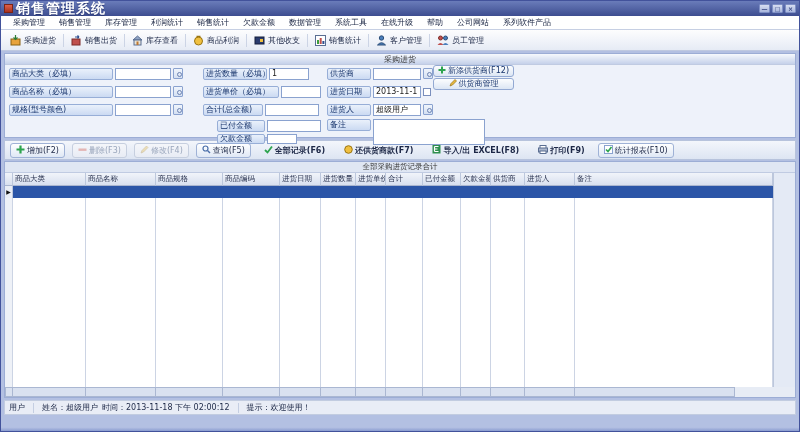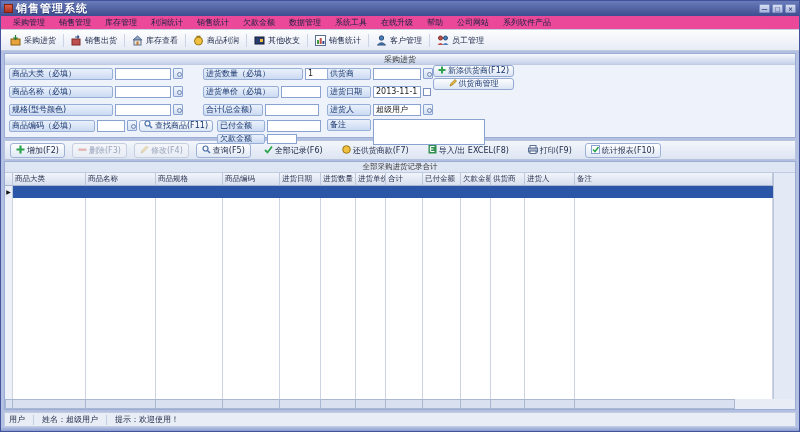--- a/index.html
+++ b/index.html
@@ -7,27 +7,27 @@
   body { font-family:"DejaVu Sans", sans-serif; font-size:8px; color:#222; }
 
   .window { width:800px; height:432px; border:1px solid #42529b; background:#b3c0e2;
             display:flex; flex-direction:column; overflow:hidden; }
 
   
   .titlebar { height:15px; flex:0 0 15px; background:linear-gradient(#6a7cba,#3d4d90);
               display:flex; align-items:center; padding:0 3px; color:#fff; font-weight:bold; }
   .app-icon { width:9px; height:9px; background:linear-gradient(#e0604a,#a8321f); border:1px solid #7d2415;
               margin-right:3px; flex:0 0 9px; }
-  .title-text { flex:1; font-size:11px; letter-spacing:1px; text-shadow:0 1px 1px #22306b; }
+  .title-text { flex:1; font-size:14px; letter-spacing:1px; text-shadow:0 1px 1px #22306b; }
   .win-controls { display:flex; gap:2px; }
   .win-btn { width:11px; height:9px; background:linear-gradient(#d7def1,#a9b6dd); border:1px solid #7f90c6;
              font-size:6px; line-height:7px; text-align:center; color:#31407f; border-radius:1px; }
 
   
-  .menubar { height:14px; flex:0 0 14px; background:#ec4899; border-bottom:1px solid #c6cfe3;
+  .menubar { height:14px; flex:0 0 14px; background:#ffffff; border-bottom:1px solid #c6cfe3;
              display:flex; align-items:flex-start; padding-left:5px; color:#16213f; }
   .menu-item { padding:0 7px; line-height:13px; white-space:nowrap; }
 
   
   .toolbar { height:21px; flex:0 0 21px; background:linear-gradient(#fdfdfe,#e6ebf5);
              border-bottom:1px solid #bfc9e0; display:flex; align-items:center; padding-left:3px; }
   .tb-item { display:flex; align-items:center; gap:3px; padding:2px 6px; white-space:nowrap; color:#1c2746; }
   .tb-sep { width:1px; height:13px; background:#ccd4e5; margin:0 1px; }
   .tb-item svg { display:block; }
 
@@ -53,21 +53,21 @@
   .sup-btns { position:absolute; left:428px; top:0; display:flex; flex-direction:column; gap:1px; }
   .note-area { background:#fff; border:1px solid #8aa2cf; width:112px; height:26px; resize:none;
                font-family:"DejaVu Sans", sans-serif; font-size:8px; }
 
   
   .actions { flex:0 0 20px; margin:2px 3px 1px; background:linear-gradient(#f3f6fb,#dde5f2);
              border:1px solid #b7c3dc; display:flex; align-items:center; gap:7px; padding:0 5px; }
   .act-btn { display:flex; align-items:center; gap:2px; border:1px solid #9fb2d6; border-radius:3px;
              background:linear-gradient(#ffffff,#dfe8f5); padding:1px 5px; height:15px; color:#1c2746;
              white-space:nowrap; }
-  .act-btn.flat { border-color:transparent; background:transparent; }
+  .act-btn.flat { border-color:transparent; background:transparent;font-weight:bold; }
   .act-btn.disabled { color:#9aa6bc; border-color:#c6cfdf; background:linear-gradient(#f4f6fa,#e8ecf4); }
   .act-btn.disabled svg { opacity:.35; }
 
   
   .grid-panel { flex:1 1 auto; margin:0 3px; border:1px solid #9cadd5; background:#fff;
                 display:flex; flex-direction:column; overflow:hidden; }
   .grid-title { flex:0 0 10px; line-height:10px; font-size:7.5px; text-align:center;
                 background:#dfe6f3; color:#333; border-bottom:1px solid #c0cbe2; }
   .t-head { display:flex; flex:0 0 13px; background:linear-gradient(#f1f4fa,#d6deee);
             font-size:7.5px; color:#2a3350; }
@@ -83,21 +83,21 @@
               font-size:6px; line-height:12px; text-align:center; color:#111; }
   .selbar { width:760px; flex:0 0 760px; background:#2b55a7; }
   .t-body { display:flex; flex:1 1 auto; background:#fff; }
   .bsel { width:8px; flex:0 0 8px; background:#eef1f7; border-right:1px solid #ccd4e4; }
   .bcol { border-right:1px solid #ccd4e4; flex-shrink:0; }
   .t-foot { display:flex; flex:0 0 10px; background:#e7ecf5; }
   .tf { background:#d9e1f0; border:1px solid #aab7d2; border-left:none; flex-shrink:0; height:10px; }
   .tf:first-of-type { border-left:1px solid #aab7d2; }
 
   
-  .statusbar { flex:0 0 15px; margin:2px 3px 0; background:#e9edf6; border:1px solid #c2cce0;
+  .statusbar { flex:0 0 15px; margin:2px 3px 12px; background:#e9edf6; border:1px solid #c2cce0;
                display:flex; align-items:center; padding:0 4px; color:#1c2746; gap:4px; }
   .sb-sep { width:1px; height:10px; background:#c4cee2; margin:0 4px; }
   .bottom-strip { flex:0 0 4px; background:linear-gradient(#b7c3e4,#8a9cd0); }
 </style>
 </head>
 <body>
 
 <div class="window">
 
   <div class="titlebar">
@@ -224,35 +224,23 @@
       <div class="f-row" style="left:4px; top:38px;">
         <span class="f-label" style="width:104px">规格(型号颜色)</span>
         <input class="f-input" style="width: 56px;" value="">
         <span class="spin"></span>
       </div>
       <div class="f-row" style="left:4px; top:20px;">
         <span class="f-label" style="width:104px">商品名称（必填）</span>
         <input class="f-input" style="width: 56px;" value="">
         <span class="spin"></span>
       </div>
-      <div class="f-row" style="left:4px; top:54px;">
-        <span class="f-label" style="width:86px">商品编码（必填）</span>
-        <input class="f-input" style="width: 28px;" value="">
-        <span class="spin"></span>
-        <span class="mini-btn">
-          <span><svg width="9" height="9">
-                <circle cx="3.5" cy="3.5" r="2.5" fill="none" stroke="#4a6ea9" stroke-width="1.2"></circle>
-                <path d="M5.5 5.5 L8 8" stroke="#4a6ea9" stroke-width="1.4"></path>
-              </svg></span>
-          <span>查找商品(F11)</span>
-        </span>
-      </div>
 
       <div class="f-row" style="left:198px; top:2px;">
-        <span class="f-label" style="width:100px">进货数量（必填）</span>
+        <span class="f-label" style="width:64px">进货数量（必填）</span>
         <input class="f-input" style="width: 40px;" value="1">
       </div>
       <div class="f-row" style="left:198px; top:20px;">
         <span class="f-label" style="width:76px">进货单价（必填）</span>
         <input class="f-input" style="width: 40px;" value="">
       </div>
       <div class="f-row" style="left:198px; top:38px;">
         <span class="f-label" style="width:60px">合计(总金额)</span>
         <input class="f-input" style="width: 54px;" value="">
       </div>
@@ -423,18 +411,19 @@
       <div class="tf c10"></div>
         <div class="tf c11"></div>
       <div class="tf c12f"></div>
     </div>
   </div>
 
   <div class="statusbar">
     <span>用户</span>
     <span class="sb-sep"></span>
     <span>姓名：超级用户</span>
+    <span>时间：2013-11-18 下午 02:00:12</span>
     <span class="sb-sep"></span>
     <span>提示：欢迎使用！</span>
   </div>
 
   <div class="bottom-strip"></div>
 </div>
 
 </body></html>

